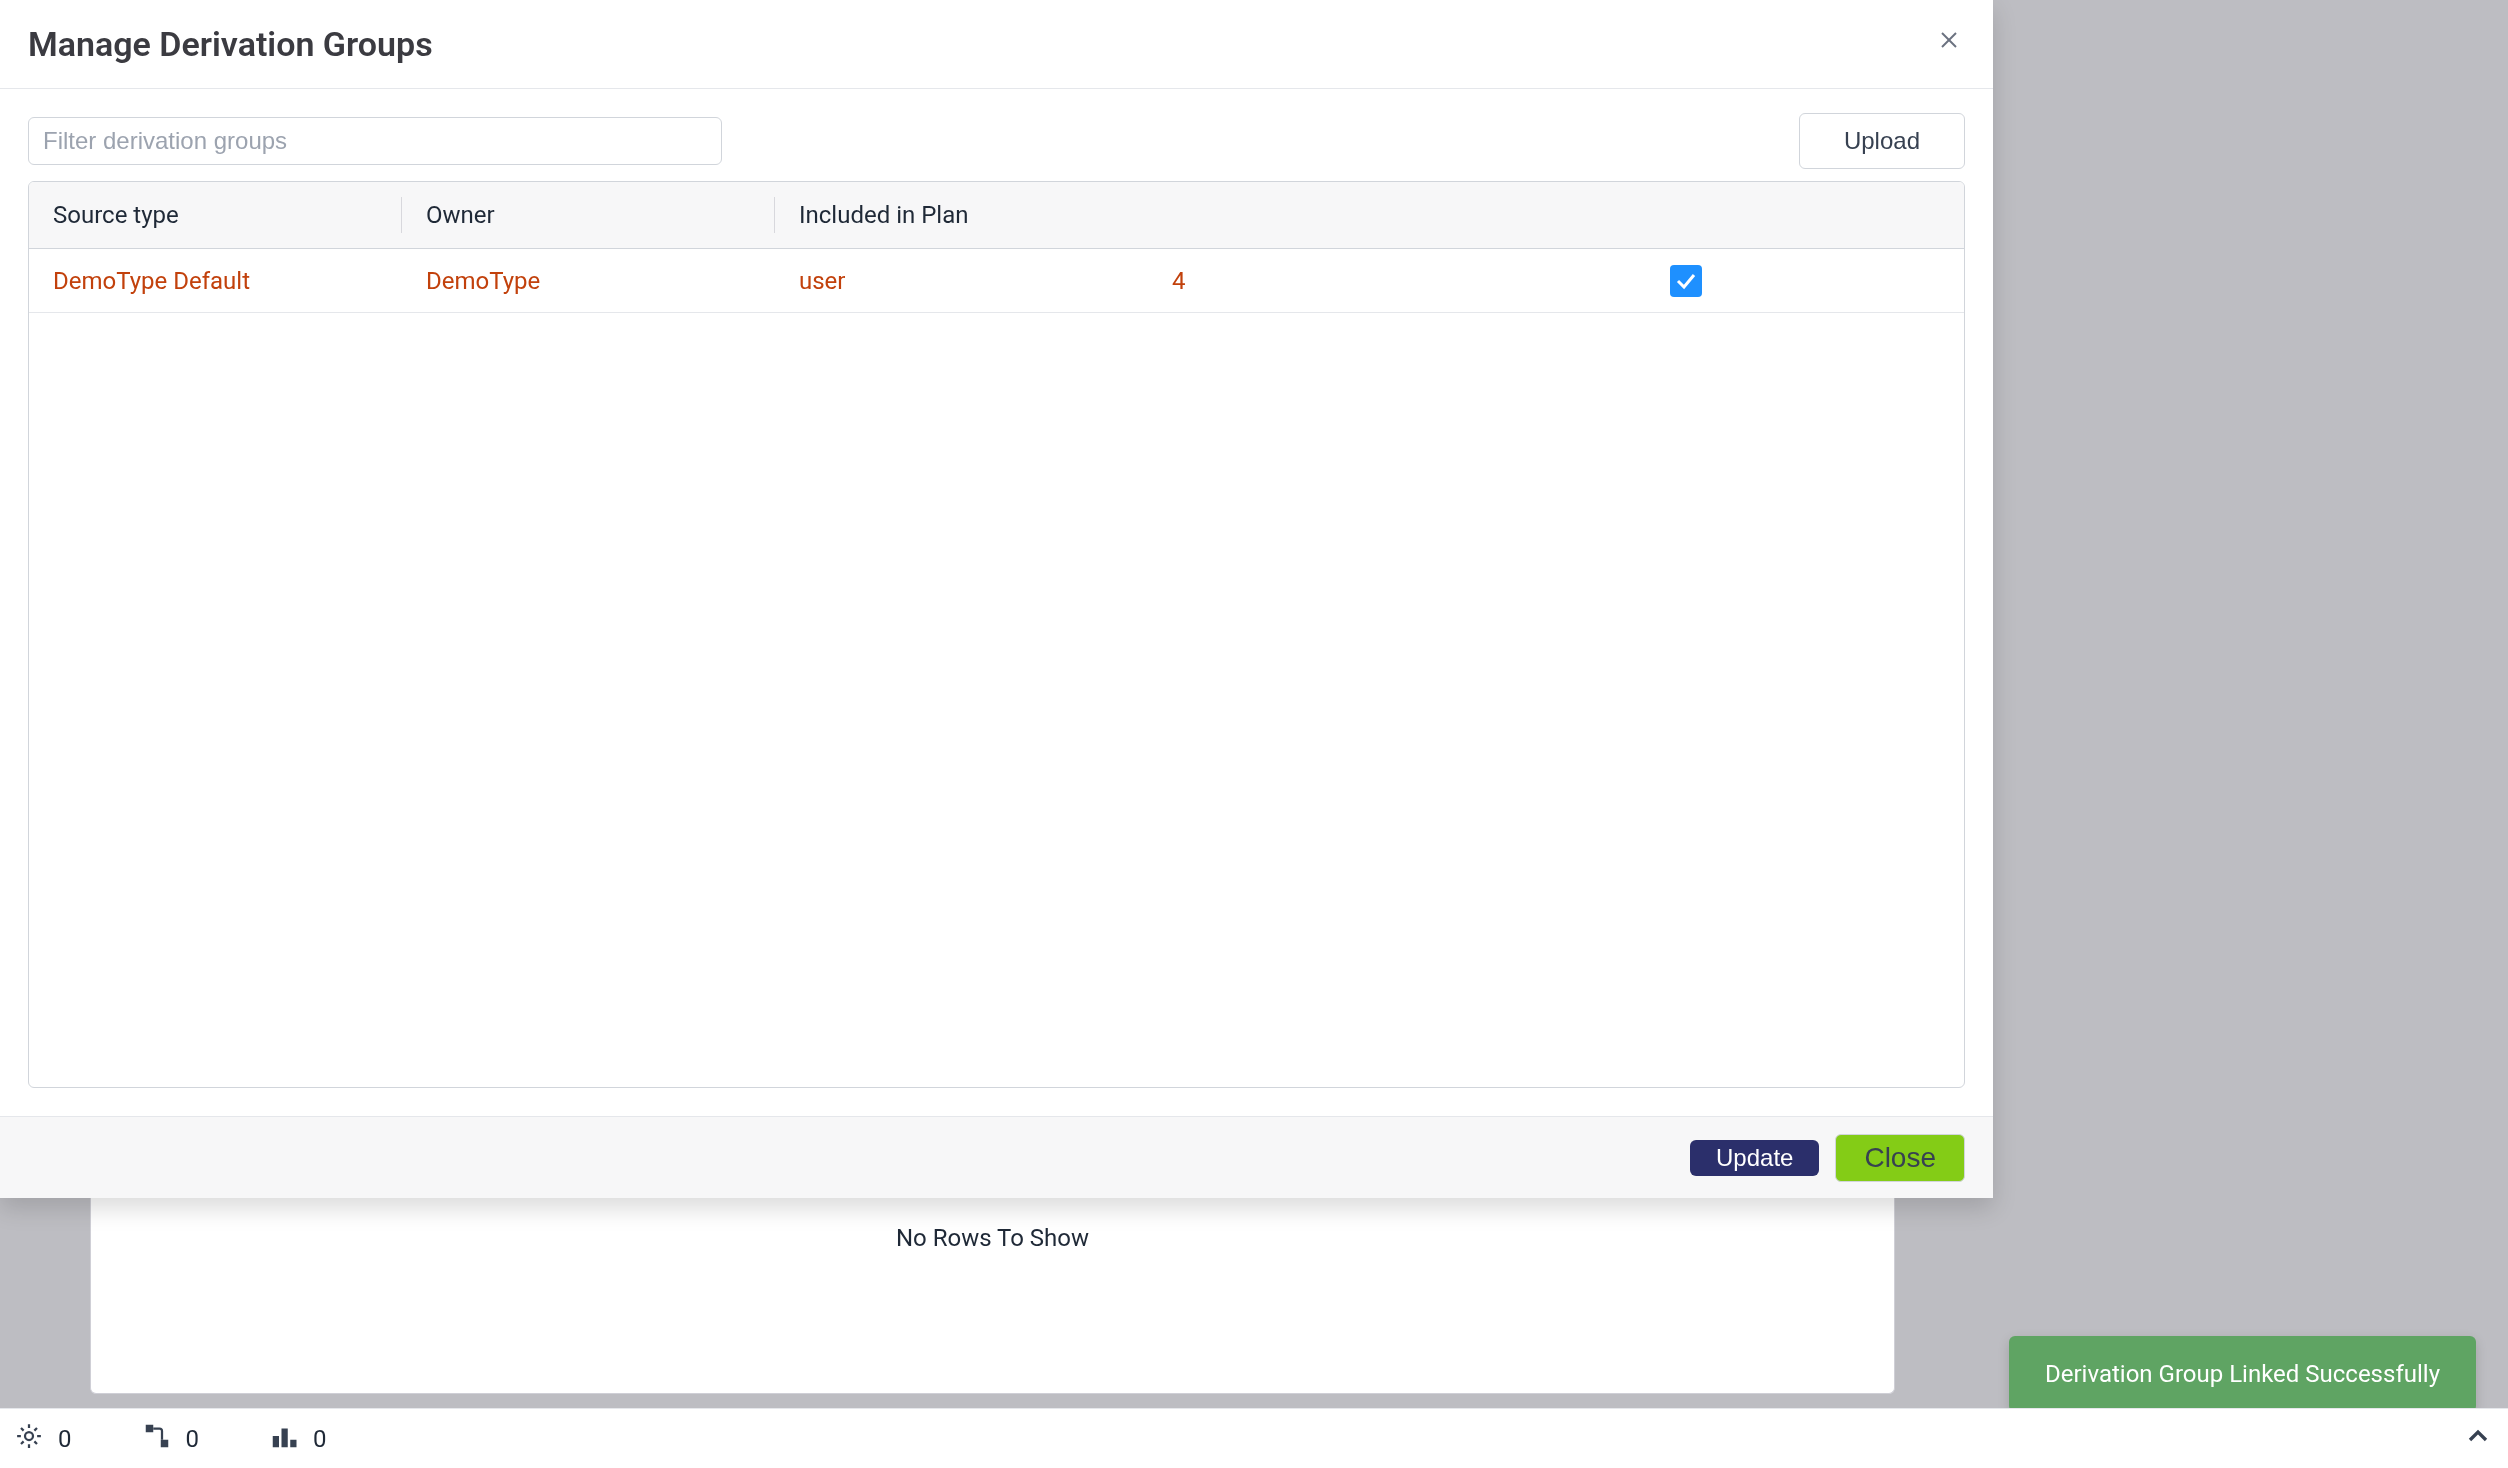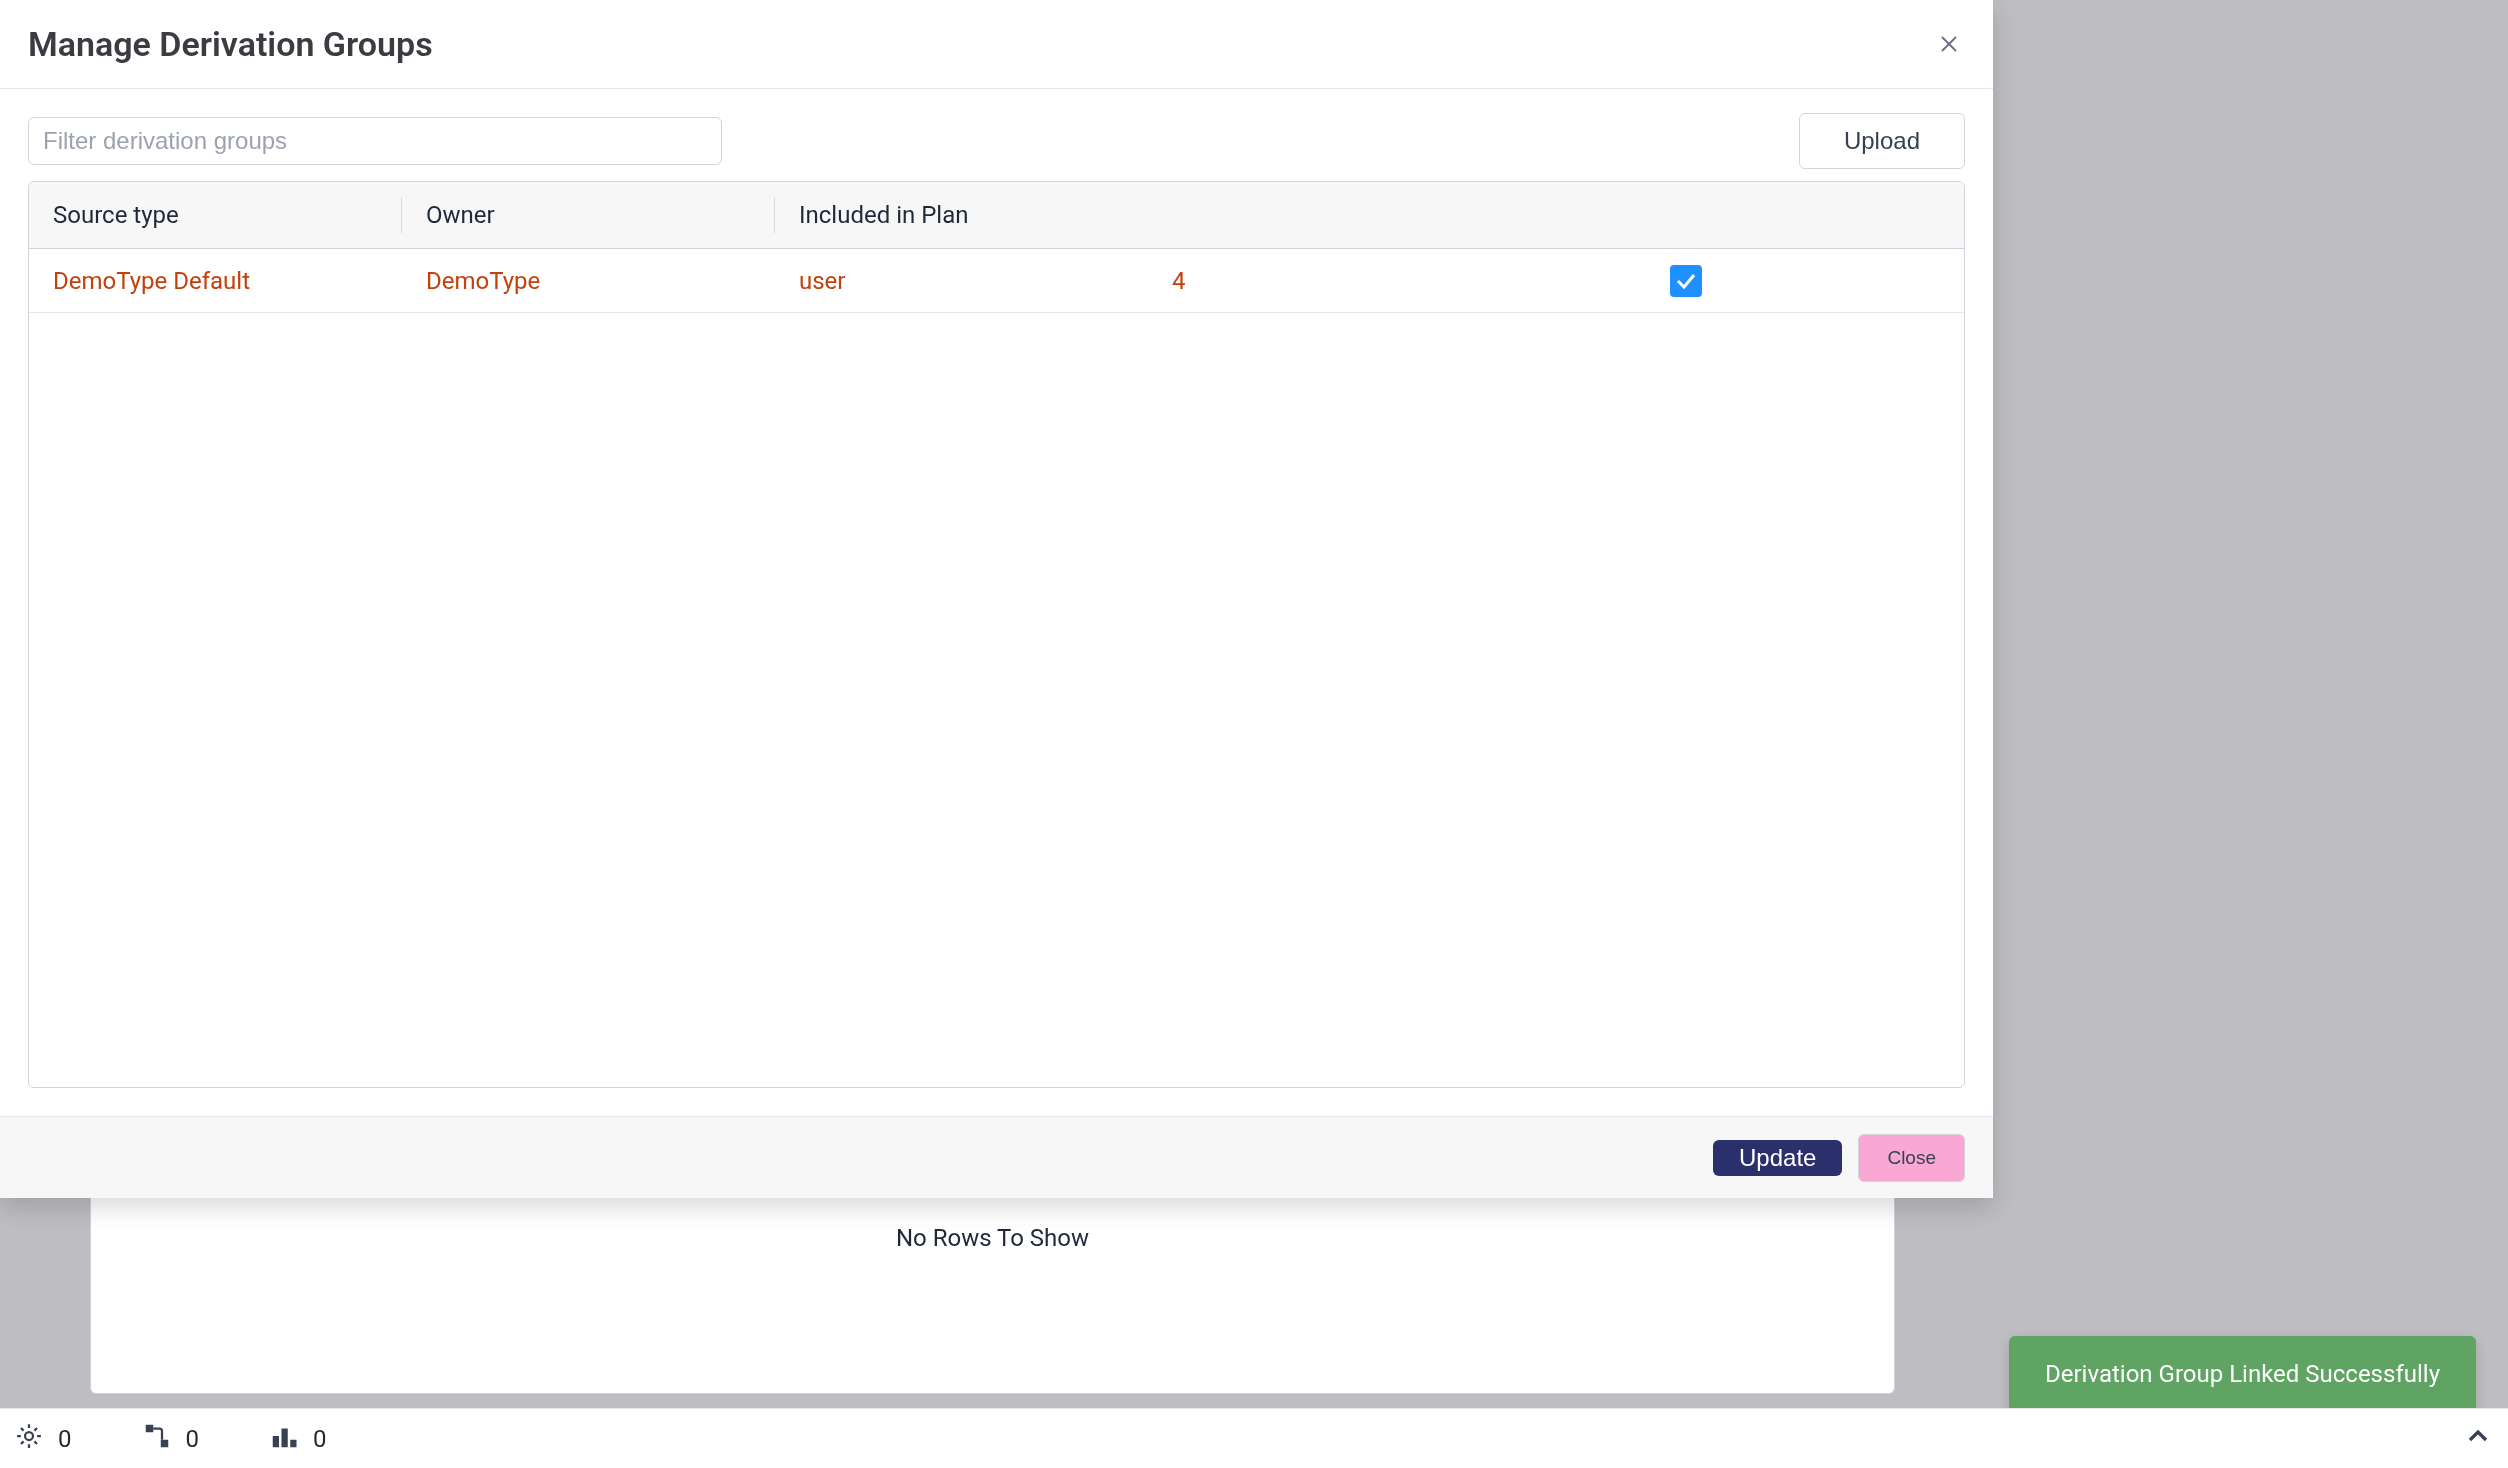--- a/index.html
+++ b/index.html
@@ -27,21 +27,21 @@
       height: 1198px;
       background: #ffffff;
       display: flex;
       flex-direction: column;
       box-shadow: 0 10px 25px rgba(0,0,0,0.15);
       border-bottom-right-radius: 4px;
     }
 
     .modal-header {
       display: flex;
-      align-items: center;
+      align-items: flex-start;
       justify-content: space-between;
       padding: 24px 28px 24px 28px;
       border-bottom: 1px solid #e5e7eb;
     }
     .modal-title {
       font-size: 34px;
       font-weight: 600;
       color: #3b3b41;
     }
     .close-x {
@@ -174,24 +174,24 @@
       background: #2b2f6b;
       color: #ffffff;
       font-size: 24px;
       border: none;
       cursor: pointer;
     }
     .btn-secondary {
       height: 48px;
       padding: 0 28px;
       border-radius: 6px;
-      background: #f9a8d4;
+      background: #84cc16;
       border: 1px solid #d1d5db;
       color: #374151;
-      font-size: 19px;
+      font-size: 28px;
       cursor: pointer;
     }
 
     
     .bg-panel {
       position: absolute;
       left: 90px;
       top: 1198px;
       width: 1805px;
       height: 196px;

